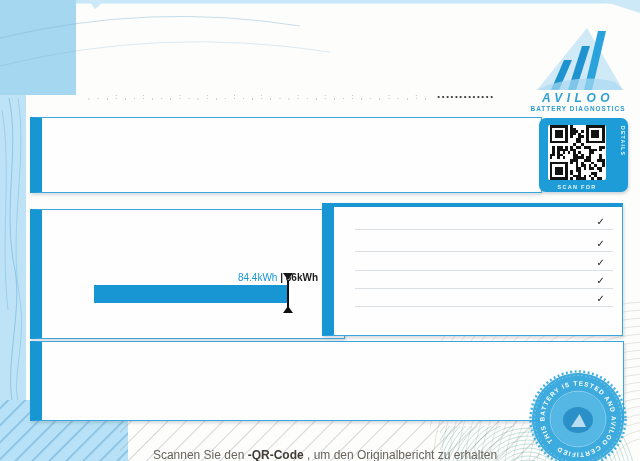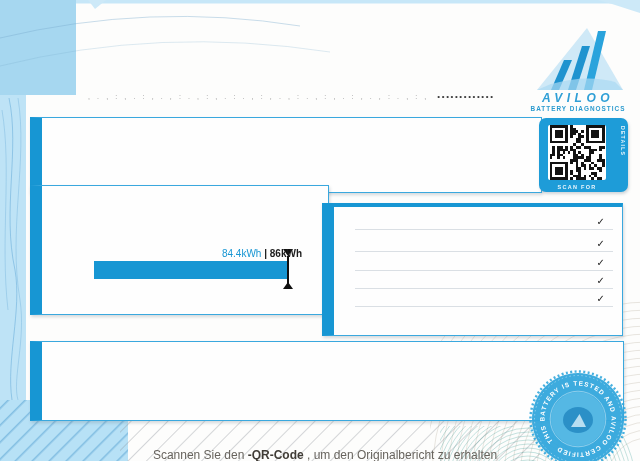--- a/index.html
+++ b/index.html
@@ -3,21 +3,21 @@
 <meta charset="utf-8">
 <style>
   html,body{margin:0;padding:0;background:#eee;}
   .page{position:relative;width:640px;height:461px;background:#fdfdfc;overflow:hidden;
         font-family:"Liberation Sans","DejaVu Sans",sans-serif;}
   .underlay{position:absolute;left:0;top:0;z-index:0;}
   
   .cert-box{position:absolute;background:#fefefe;border:1.5px solid #3aa8de;
             border-left:12px solid #1796d3;box-shadow:1px 2px 3px rgba(110,125,140,.28);z-index:2;}
   .box-info{left:30px;top:117px;width:499px;height:74px;}
-  .box-chart{left:30px;top:185px;width:286px;height:128px;}
+  .box-chart{left:30px;top:209px;width:286px;height:128px;padding-left:16px;}
   .box-check{left:322px;top:203px;width:288px;height:128px;border-top:4px solid #1796d3;}
   .box-extra{left:30px;top:341px;width:581px;height:78px;}
   
   .redacted-line{position:absolute;left:88px;top:85px;z-index:2;white-space:nowrap;}
   .redacted-line .faint{font-size:7px;letter-spacing:2.6px;color:#6f6f6f;opacity:.75;}
   .redacted-line .dots{font-size:8px;letter-spacing:1.6px;color:#3c3c3c;margin-left:4px;}
   
   .logo{position:absolute;left:527px;top:16px;width:102px;z-index:2;text-align:center;}
   .logo .wordmark{display:block;font-size:12px;font-weight:bold;font-style:italic;
                   letter-spacing:4.5px;color:#2f9fd6;filter:blur(.45px);margin-top:-9px;}

